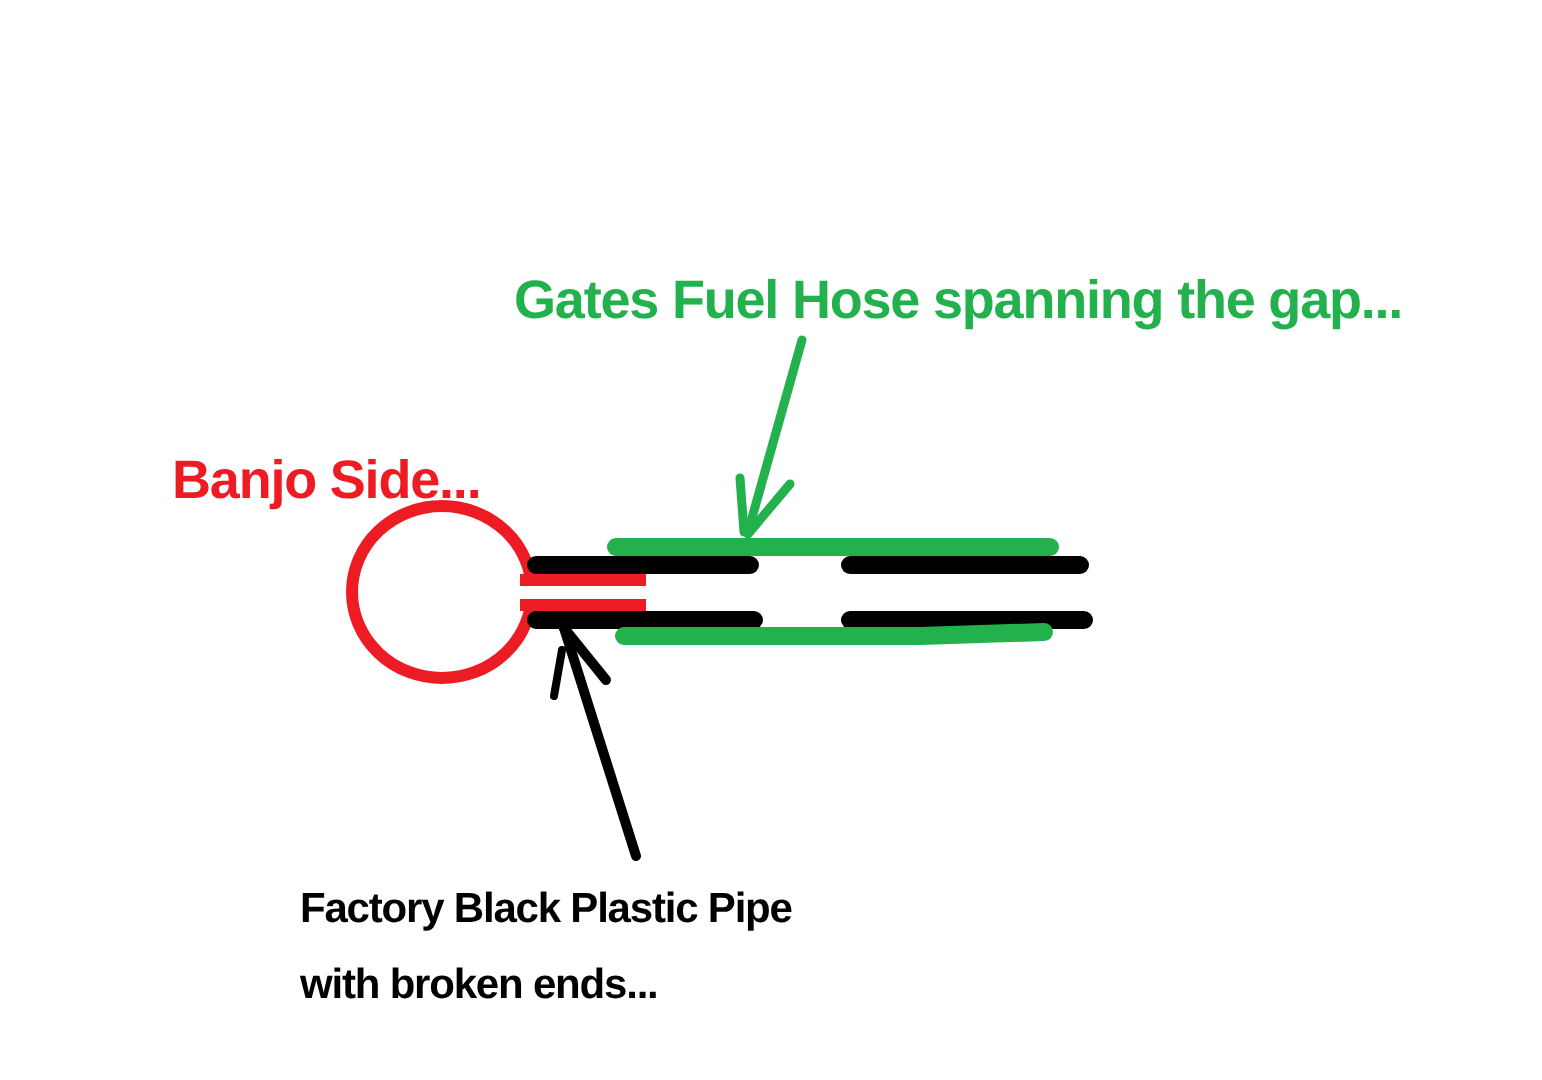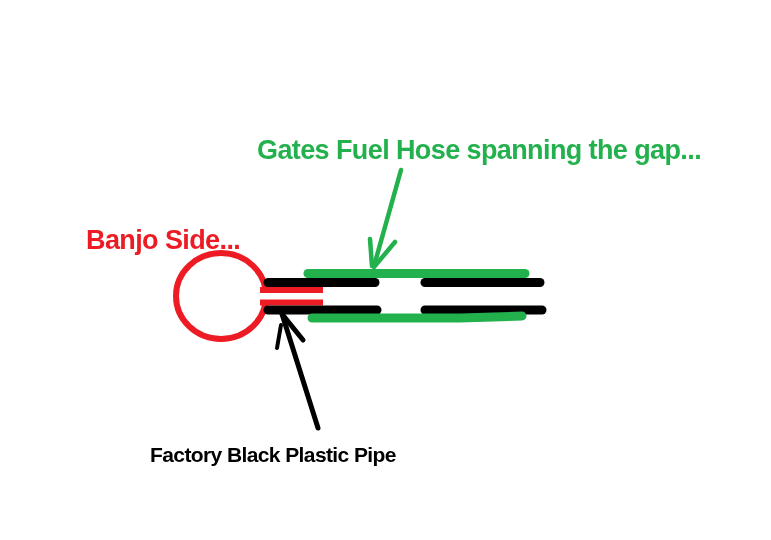--- a/index.html
+++ b/index.html
@@ -92,15 +92,16 @@
       <line x1="281" y1="325" x2="277" y2="348" stroke="var(--ink)" stroke-width="4" stroke-linecap="round"></line>
     </g>
   </svg>
 
   <div class="cap cap-hose">Gates Fuel Hose spanning the gap...</div>
 
   <div class="cap cap-banjo">Banjo Side...</div>
 
   <div class="cap cap-pipe">
     <span>Factory Black Plastic Pipe</span>
+    <span>with broken ends...</span>
   </div>
 
 </div>
 
 </body></html>

